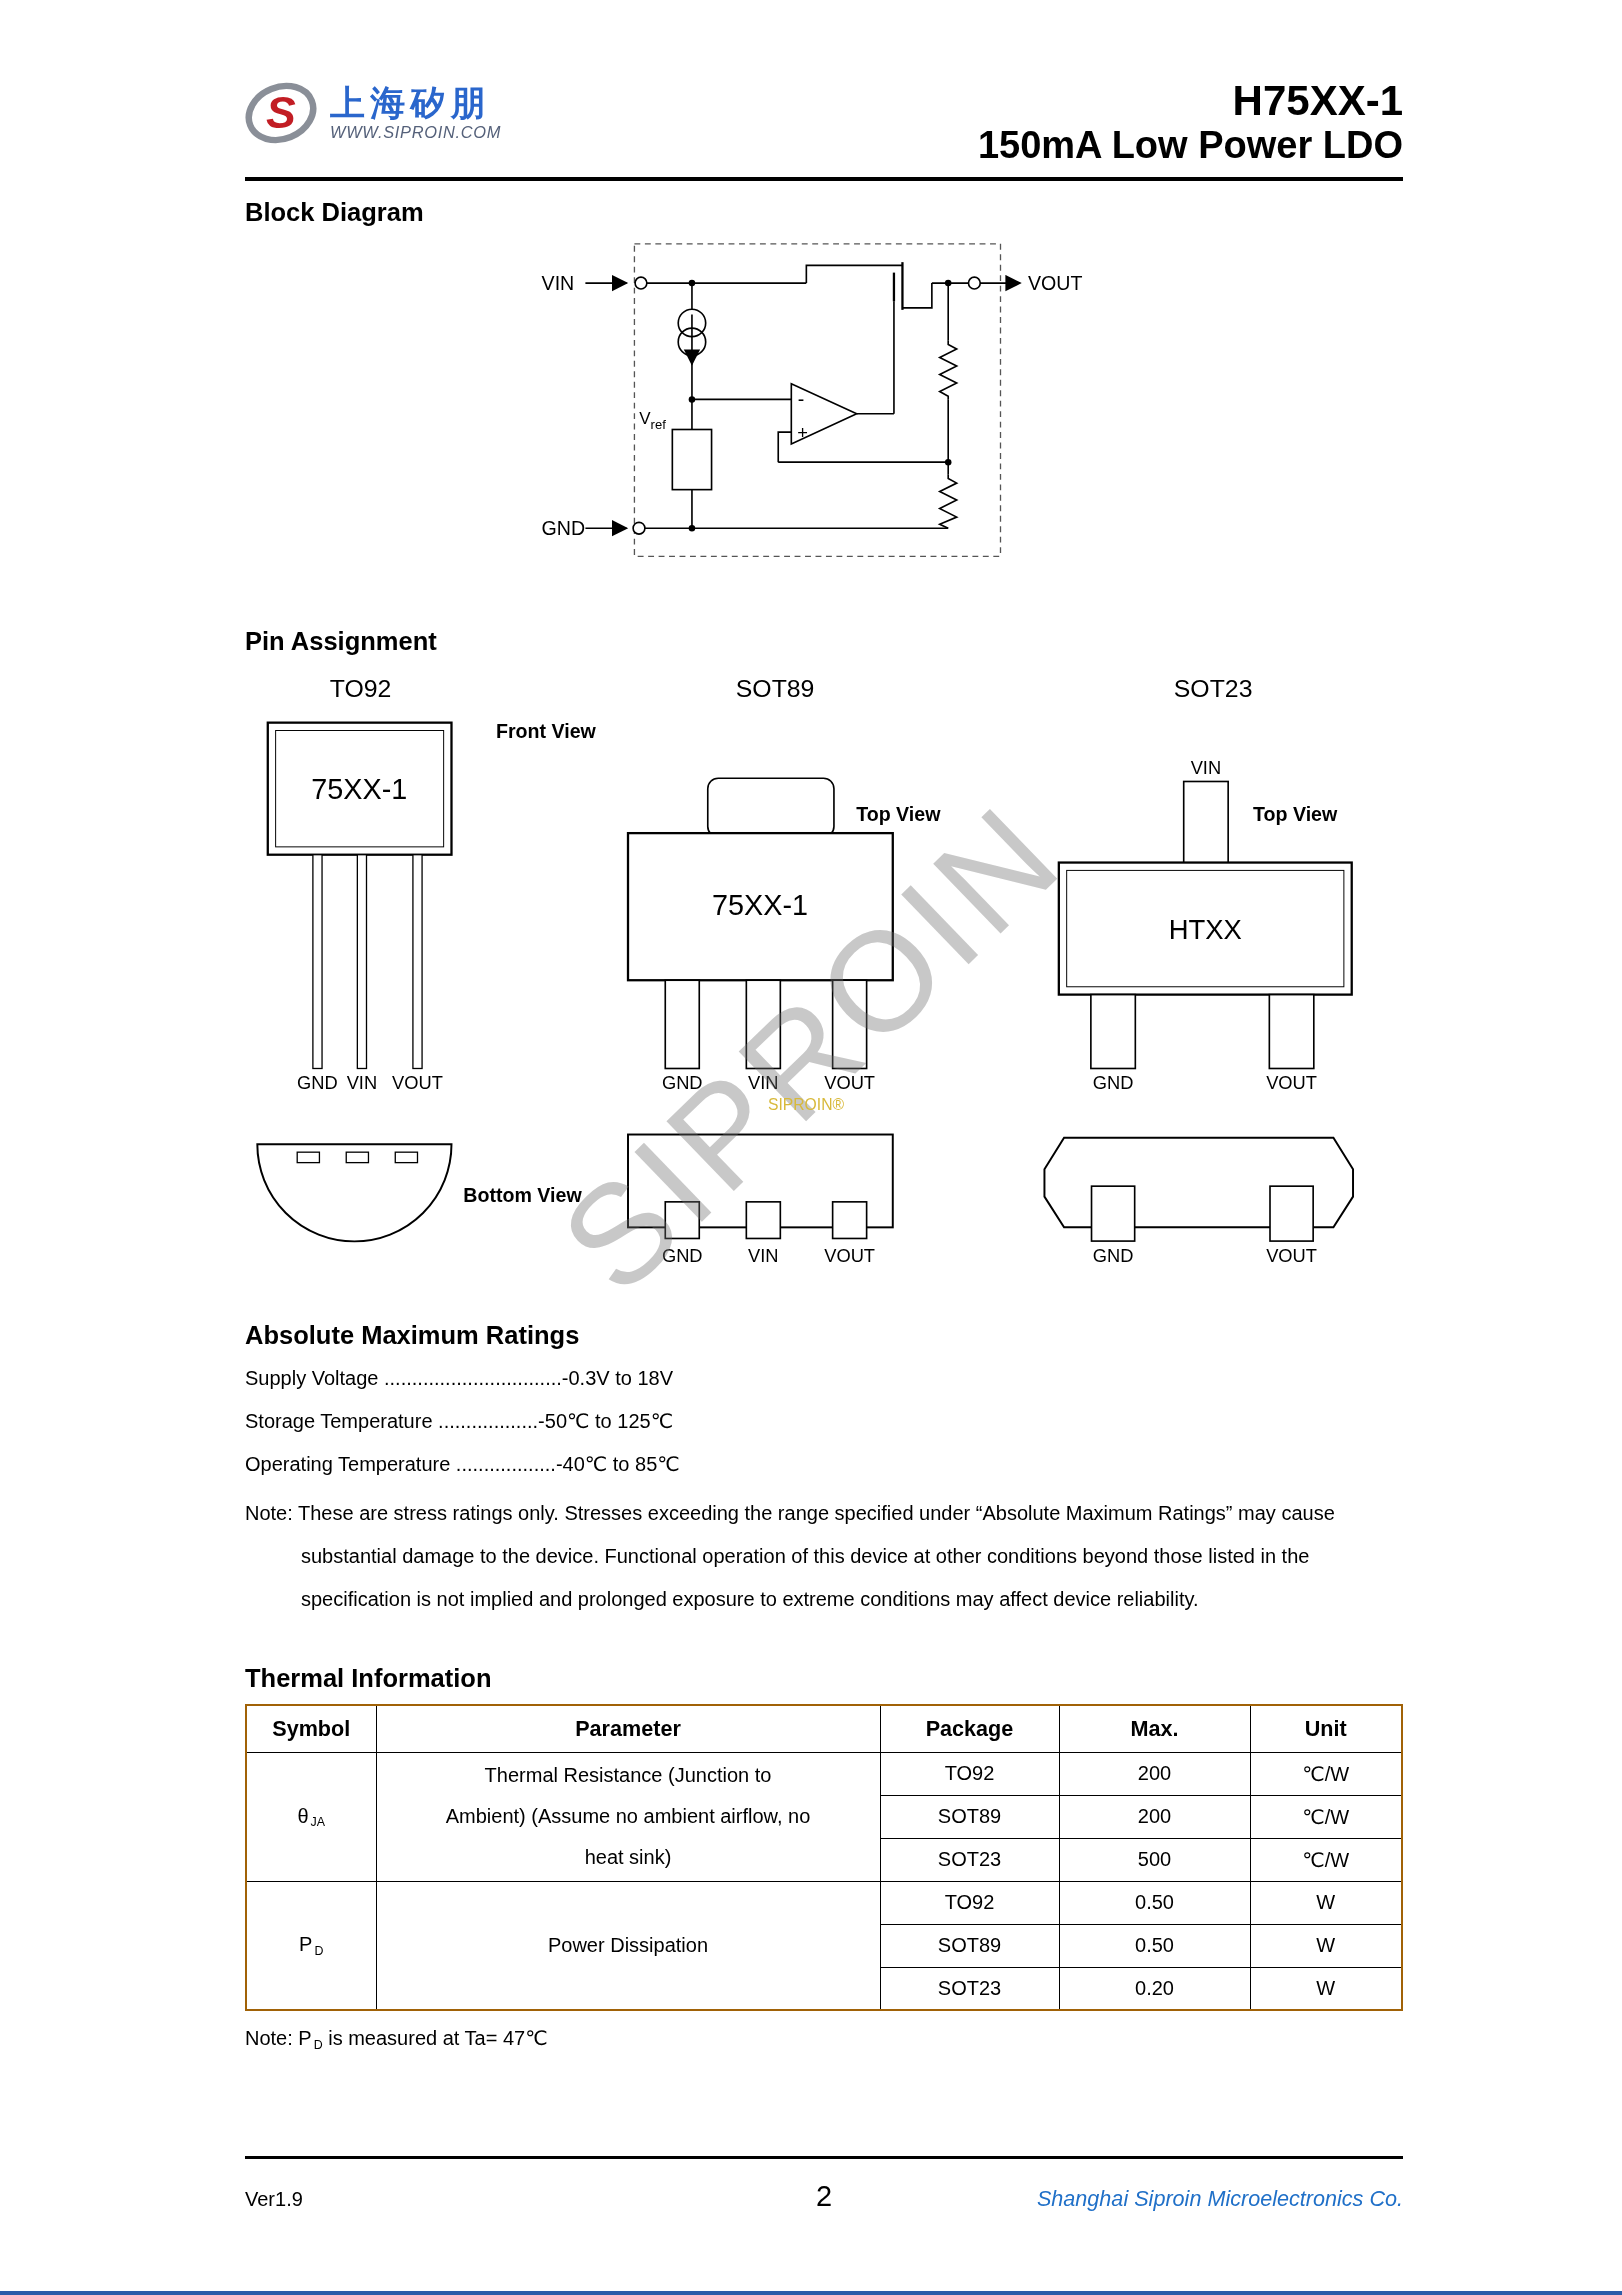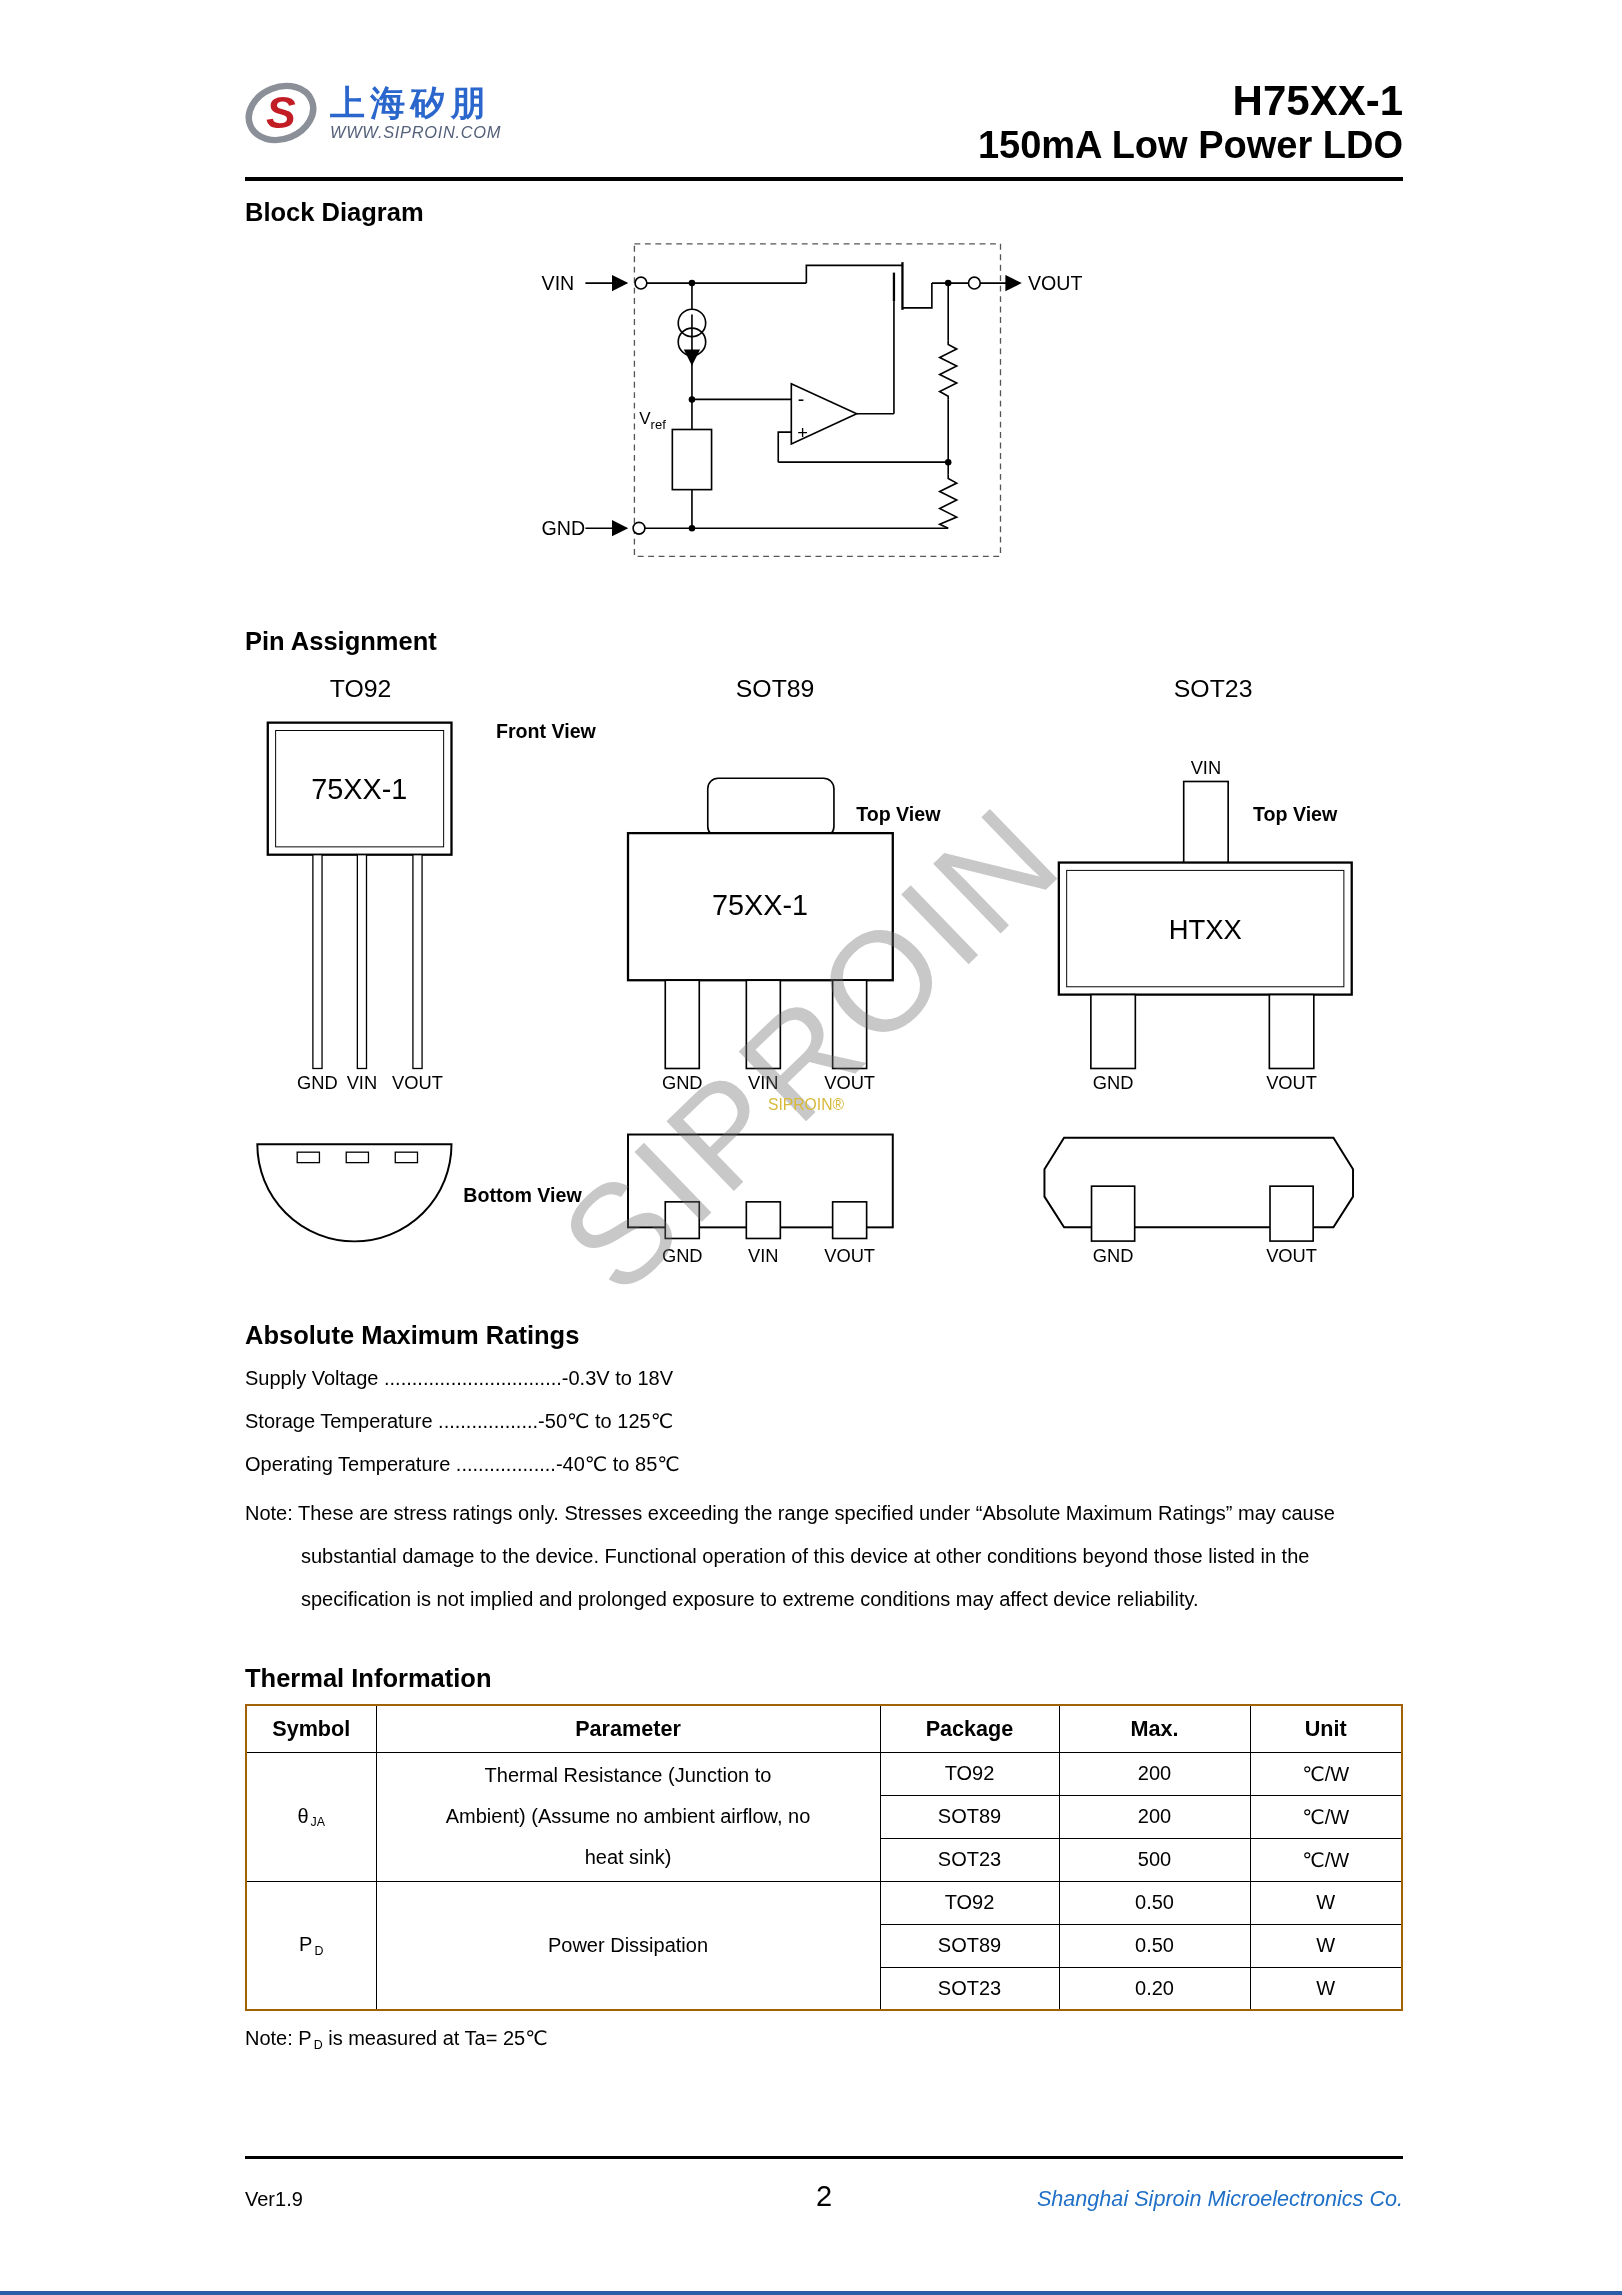--- a/index.html
+++ b/index.html
@@ -279,21 +279,21 @@
           <td>0.50</td>
           <td>W</td>
         </tr>
         <tr>
           <td>SOT23</td>
           <td>0.20</td>
           <td>W</td>
         </tr>
       </tbody>
     </table>
-    <p class="thermal-note"><span>Note: P</span><sub>D</sub><span> is measured at Ta= 25℃</span></p>
+    <p class="thermal-note"><span>Note: P</span><sub>D</sub><span> is measured at Ta= 47℃</span></p>
 
   </div>
 
   <footer>
     <div class="footer-rule"></div>
     <div class="footer-row">
       <span class="ver">Ver1.9</span>
       <span class="page-num">2</span>
       <span class="company">Shanghai Siproin Microelectronics Co.</span>
     </div>

